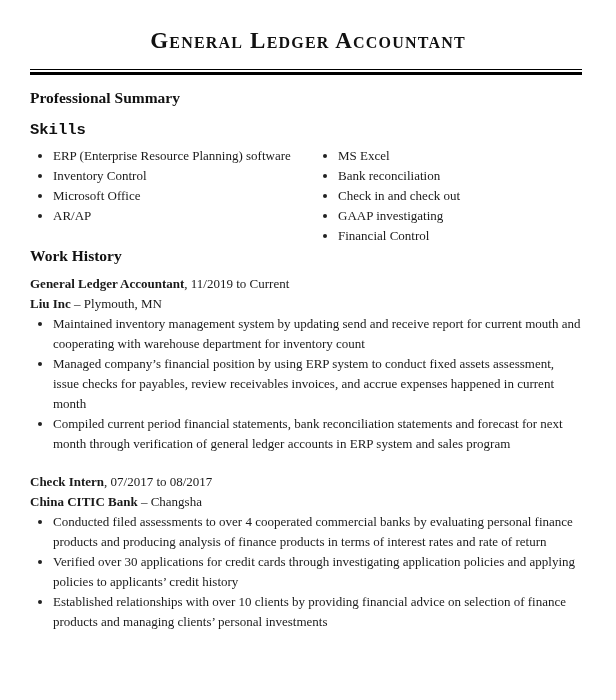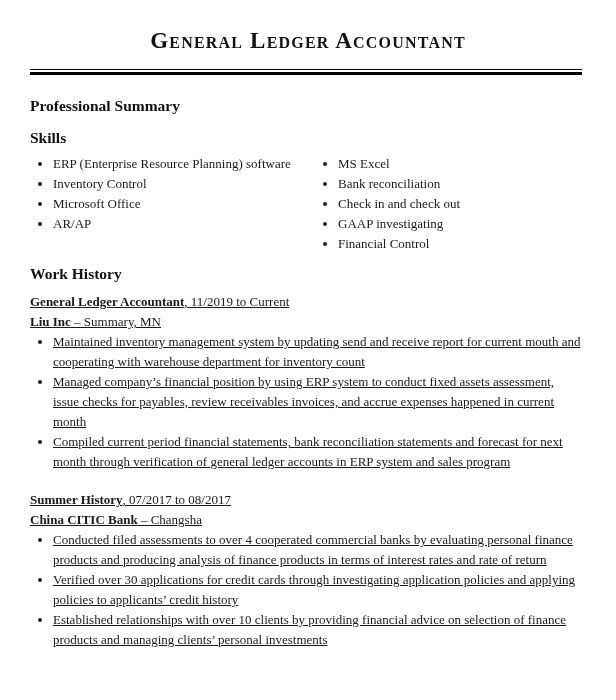--- a/index.html
+++ b/index.html
@@ -6,30 +6,30 @@
   body { width: 616px; height: 700px; overflow: hidden; position: relative;
          font-family: "DejaVu Serif", "Liberation Serif", serif; color: #1a1a1a; }
   .title { position: absolute; top: 28px; left: 0; width: 616px; text-align: center;
            font-family: "Liberation Serif", serif; font-size: 23px; letter-spacing: 1.2px;
            font-variant: small-caps; font-weight: bold; color: #111; }
   .rule-thin { position: absolute; left: 30px; width: 552px; top: 69px; height: 1px; background: #000; }
   .rule-thick { position: absolute; left: 30px; width: 552px; top: 72px; height: 3px; background: #000; }
   .content { position: absolute; left: 30px; top: 86px; width: 552px;
              font-family: "Liberation Serif", serif; font-size: 13px; line-height: 20px; }
   h2 { font-family: "Liberation Serif", serif; font-size: 15.5px; font-weight: bold; margin: 0; color: #111; }
-  .h-summary { margin-top: 10px; }
-  .h-skills { margin-top: 12px; }
+  .h-summary { margin-top: 2px; }
+  .h-skills { margin-top: 12px; font-family: Liberation Mono, monospace; }
   .skills { display: flex; margin-top: 6px; }
   .skills ul { list-style: none; margin: 0; padding: 0; }
   .skills .col1 { width: 285px; }
   .skills li, .bullets li { position: relative; padding-left: 23px; }
   .skills li::before, .bullets li::before { content: ""; position: absolute; left: 8px; top: 8px;
        width: 4px; height: 4px; border-radius: 50%; background: #222; }
-  .h-work { margin-top: 10px; }
-  .job { margin-top: 8px; text-decoration: underline; }
+  .h-work { }
+  .job { margin-top: 8px; }
   .job + .job { margin-top: 18px; }
   .bullets { list-style: none; margin: 0; padding: 0; }
   .bold { font-weight: bold; }
 </style>
 </head>
 <body>
 
 <div class="title">General Ledger Accountant</div>
 <div class="rule-thin"></div>
 <div class="rule-thick"></div>
@@ -54,32 +54,32 @@
     </ul>
   </div>
 
   <h2 class="h-work">Work History</h2>
 
   <div class="job">
     <div>
       <span class="bold">General Ledger Accountant</span><span>, 11/2019 to Current</span>
     </div>
     <div>
-      <span class="bold">Liu Inc</span><span> – Summary, MN</span>
+      <span class="bold">Liu Inc</span><span> – Plymouth, MN</span>
     </div>
     <ul class="bullets">
       <li>Maintained inventory management system by updating send and receive report for current mouth and cooperating with warehouse department for inventory count</li>
       <li>Managed company’s financial position by using ERP system to conduct fixed assets assessment, issue checks for payables, review receivables invoices, and accrue expenses happened in current month</li>
       <li>Compiled current period financial statements, bank reconciliation statements and forecast for next month through verification of general ledger accounts in ERP system and sales program</li>
     </ul>
   </div>
 
   <div class="job">
     <div>
-      <span class="bold">Summer History</span><span>, 07/2017 to 08/2017</span>
+      <span class="bold">Check Intern</span><span>, 07/2017 to 08/2017</span>
     </div>
     <div>
       <span class="bold">China CITIC Bank</span><span> – Changsha</span>
     </div>
     <ul class="bullets">
       <li>Conducted filed assessments to over 4 cooperated commercial banks by evaluating personal finance products and producing analysis of finance products in terms of interest rates and rate of return</li>
       <li>Verified over 30 applications for credit cards through investigating application policies and applying policies to applicants’ credit history</li>
       <li>Established relationships with over 10 clients by providing financial advice on selection of finance products and managing clients’ personal investments</li>
     </ul>
   </div>

